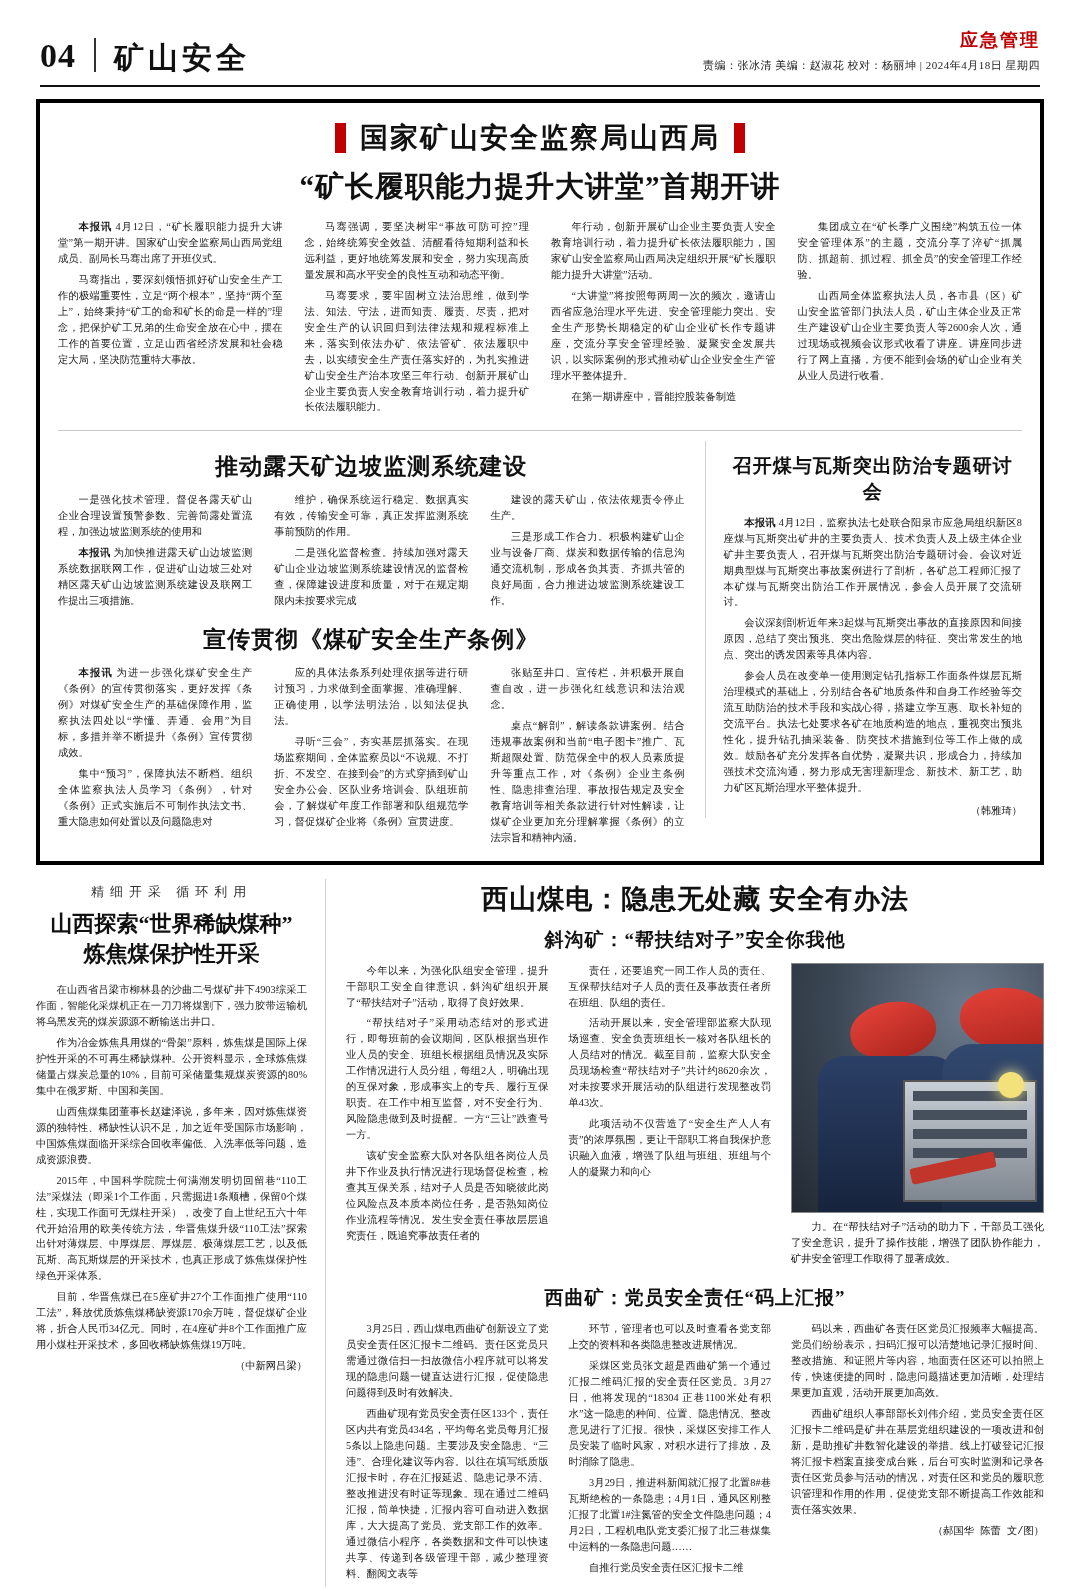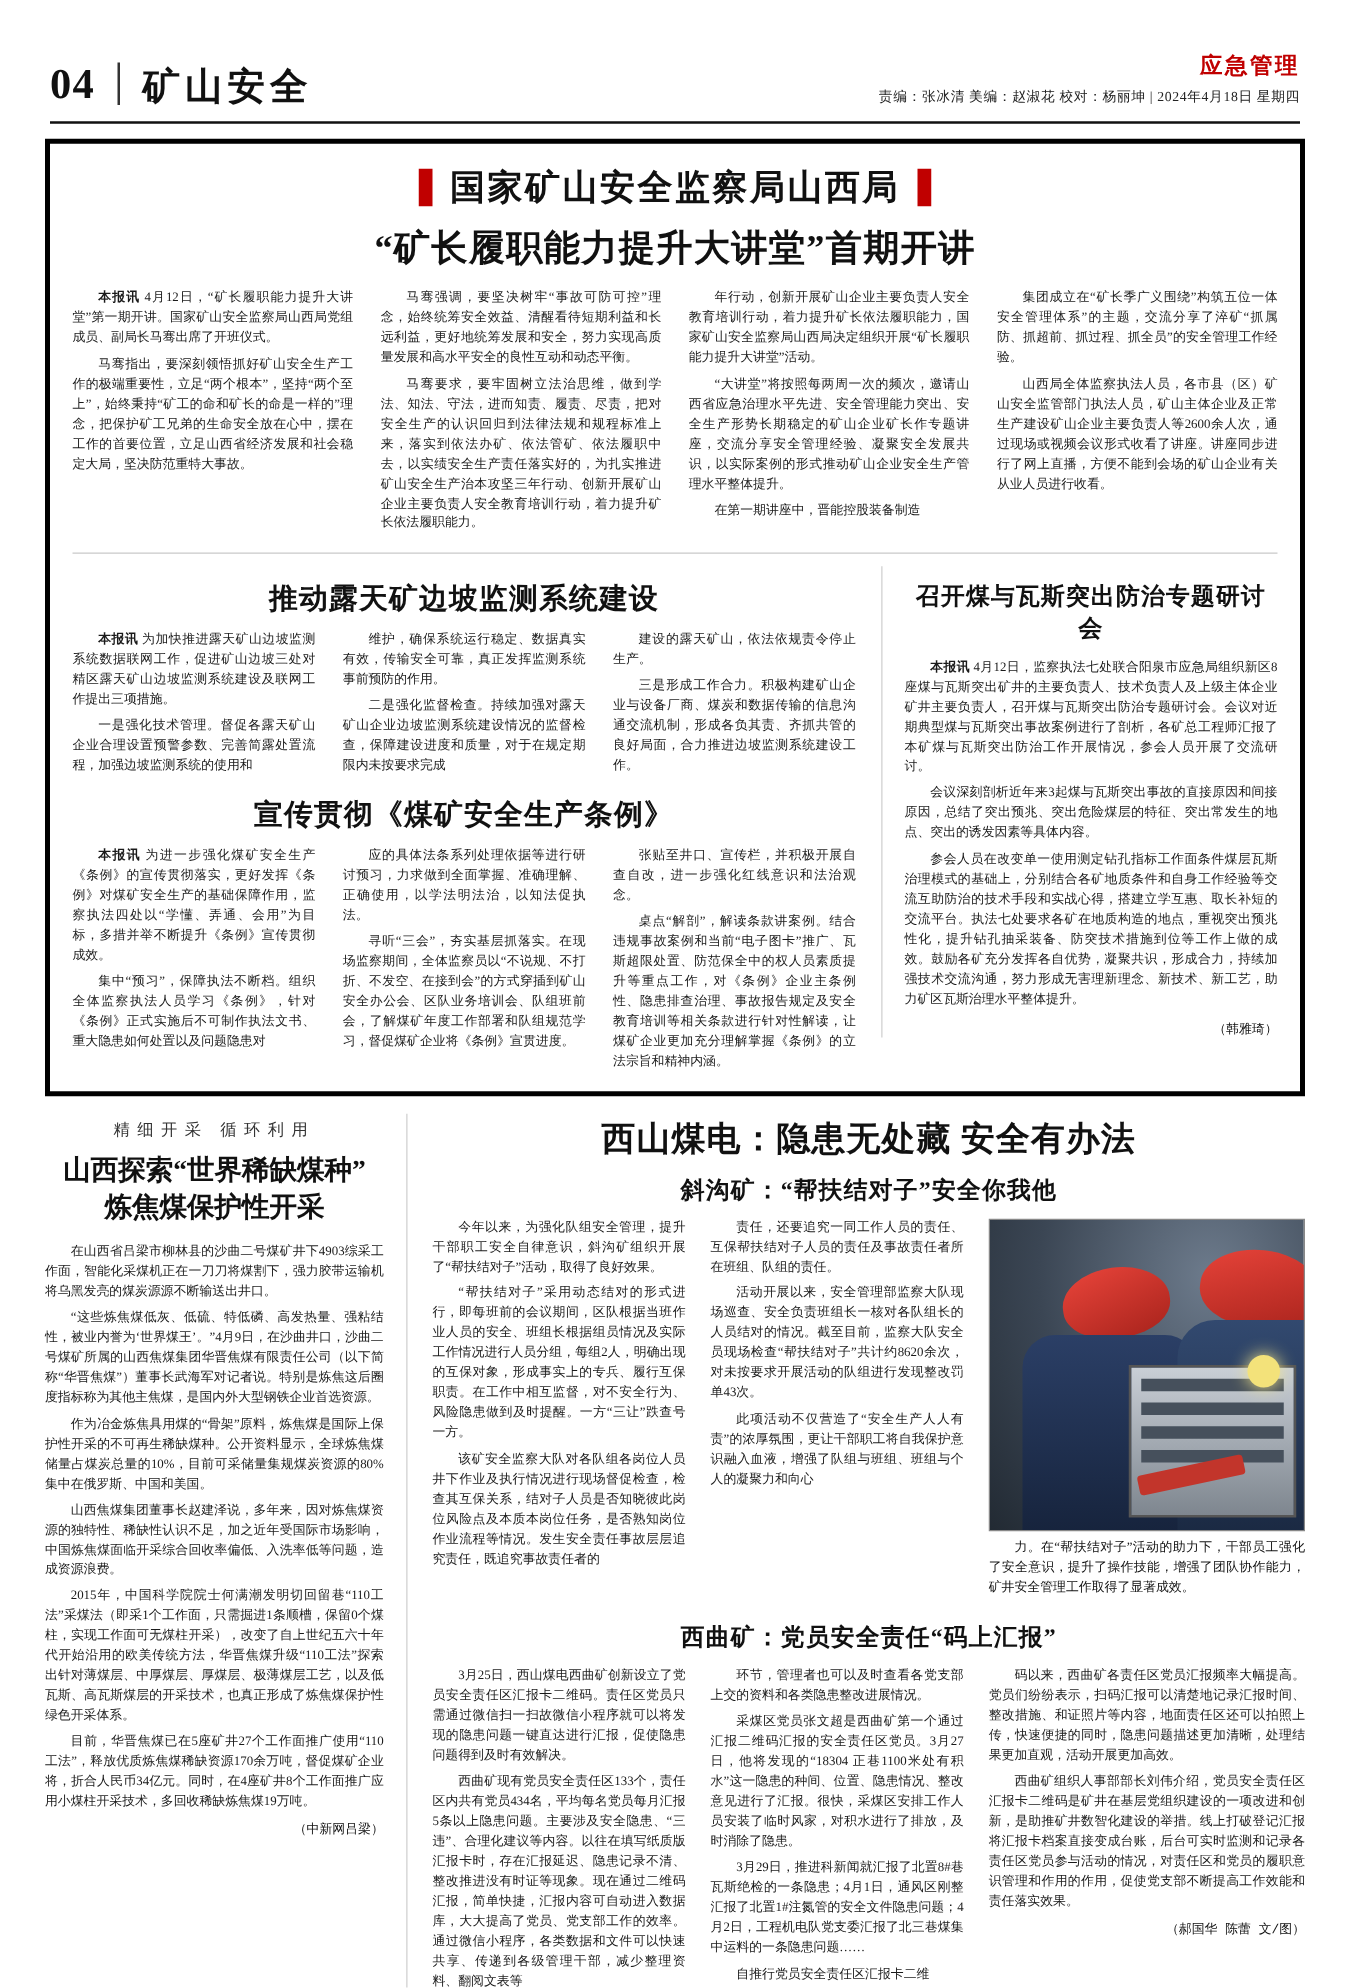--- a/index.html
+++ b/index.html
@@ -4,21 +4,21 @@
 <style>
   html,body{margin:0;padding:0;}
   body{
     width:1080px;height:1590px;background:#fff;
     font-family:"Liberation Serif","DejaVu Serif",serif;
     color:#111;overflow:hidden;
   }
   .page{position:relative;width:1080px;height:1590px;padding:0;box-sizing:border-box;}
 
   
-  .masthead{display:flex;align-items:flex-end;padding:40px 40px 6px 40px;box-sizing:border-box;}
+  .masthead{display:flex;align-items:flex-end;padding:28px 40px 6px 40px;box-sizing:border-box;}
   .pagenum{font-size:34px;font-weight:bold;letter-spacing:1px;color:#111;line-height:1;}
   .vbar{width:2px;height:34px;background:#333;margin:0 18px 1px 18px;}
   .section-title{font-size:30px;font-weight:bold;letter-spacing:4px;font-family:"Liberation Sans","DejaVu Sans",sans-serif;line-height:1;}
   .masthead-right{margin-left:auto;text-align:right;}
   .brand{color:#c00000;font-size:18px;font-weight:bold;letter-spacing:2px;font-family:"Liberation Sans","DejaVu Sans",sans-serif;margin-bottom:6px;}
   .credits{font-size:11px;color:#222;letter-spacing:.5px;}
   .rule{height:2px;background:#111;margin:6px 40px 0 40px;}
 
   
   .redbox{
@@ -120,22 +120,22 @@
       </div>
     </div>
 
     <div class="inbox-sep"></div>
 
     <div class="mid-row">
       <div class="mid-left">
         <div class="h2">推动露天矿边坡监测系统建设</div>
         <div class="cols3">
           <div>
+            <p class="t">一是强化技术管理。督促各露天矿山企业合理设置预警参数、完善简露处置流程，加强边坡监测系统的使用和</p>
             <p class="t"><b>本报讯</b> 为加快推进露天矿山边坡监测系统数据联网工作，促进矿山边坡三处对精区露天矿山边坡监测系统建设及联网工作提出三项措施。</p>
-            <p class="t">一是强化技术管理。督促各露天矿山企业合理设置预警参数、完善简露处置流程，加强边坡监测系统的使用和</p>
           </div>
           <div>
             <p class="t">维护，确保系统运行稳定、数据真实有效，传输安全可靠，真正发挥监测系统事前预防的作用。</p>
             <p class="t">二是强化监督检查。持续加强对露天矿山企业边坡监测系统建设情况的监督检查，保障建设进度和质量，对于在规定期限内未按要求完成</p>
           </div>
           <div>
             <p class="t">建设的露天矿山，依法依规责令停止生产。</p>
             <p class="t">三是形成工作合力。积极构建矿山企业与设备厂商、煤炭和数据传输的信息沟通交流机制，形成各负其责、齐抓共管的良好局面，合力推进边坡监测系统建设工作。</p>
           </div>
         </div>
@@ -166,21 +166,20 @@
       </div>
     </div>
   </div>
 
   <div class="lower">
 
     <div class="left-col">
       <div class="kicker">精细开采  循环利用</div>
       <div class="h-left">山西探索“世界稀缺煤种”<br>炼焦煤保护性开采</div>
       <p class="t">在山西省吕梁市柳林县的沙曲二号煤矿井下4903综采工作面，智能化采煤机正在一刀刀将煤割下，强力胶带运输机将乌黑发亮的煤炭源源不断输送出井口。</p>
-      <p class="t">“这些炼焦煤低灰、低硫、特低磷、高发热量、强粘结性，被业内誉为‘世界煤王’。”4月9日，在沙曲井口，沙曲二号煤矿所属的山西焦煤集团华晋焦煤有限责任公司（以下简称“华晋焦煤”）董事长武海军对记者说。特别是炼焦这后圈度指标称为其他主焦煤，是国内外大型钢铁企业首选资源。</p>
       <p class="t">作为冶金炼焦具用煤的“骨架”原料，炼焦煤是国际上保护性开采的不可再生稀缺煤种。公开资料显示，全球炼焦煤储量占煤炭总量的10%，目前可采储量集规煤炭资源的80%集中在俄罗斯、中国和美国。</p>
       <p class="t">山西焦煤集团董事长赵建泽说，多年来，因对炼焦煤资源的独特性、稀缺性认识不足，加之近年受国际市场影响，中国炼焦煤面临开采综合回收率偏低、入洗率低等问题，造成资源浪费。</p>
       <p class="t">2015年，中国科学院院士何满潮发明切回留巷“110工法”采煤法（即采1个工作面，只需掘进1条顺槽，保留0个煤柱，实现工作面可无煤柱开采），改变了自上世纪五六十年代开始沿用的欧美传统方法，华晋焦煤升级“110工法”探索出针对薄煤层、中厚煤层、厚煤层、极薄煤层工艺，以及低瓦斯、高瓦斯煤层的开采技术，也真正形成了炼焦煤保护性绿色开采体系。</p>
       <p class="t">目前，华晋焦煤已在5座矿井27个工作面推广使用“110工法”，释放优质炼焦煤稀缺资源170余万吨，督促煤矿企业将，折合人民币34亿元。同时，在4座矿井8个工作面推广应用小煤柱开采技术，多回收稀缺炼焦煤19万吨。</p>
       <div class="credit">（中新网吕梁）</div>
     </div>
 
     <div class="right-col">
       <div class="h-big">西山煤电：隐患无处藏 安全有办法</div>
       <div class="h-sub">斜沟矿：“帮扶结对子”安全你我他</div>

